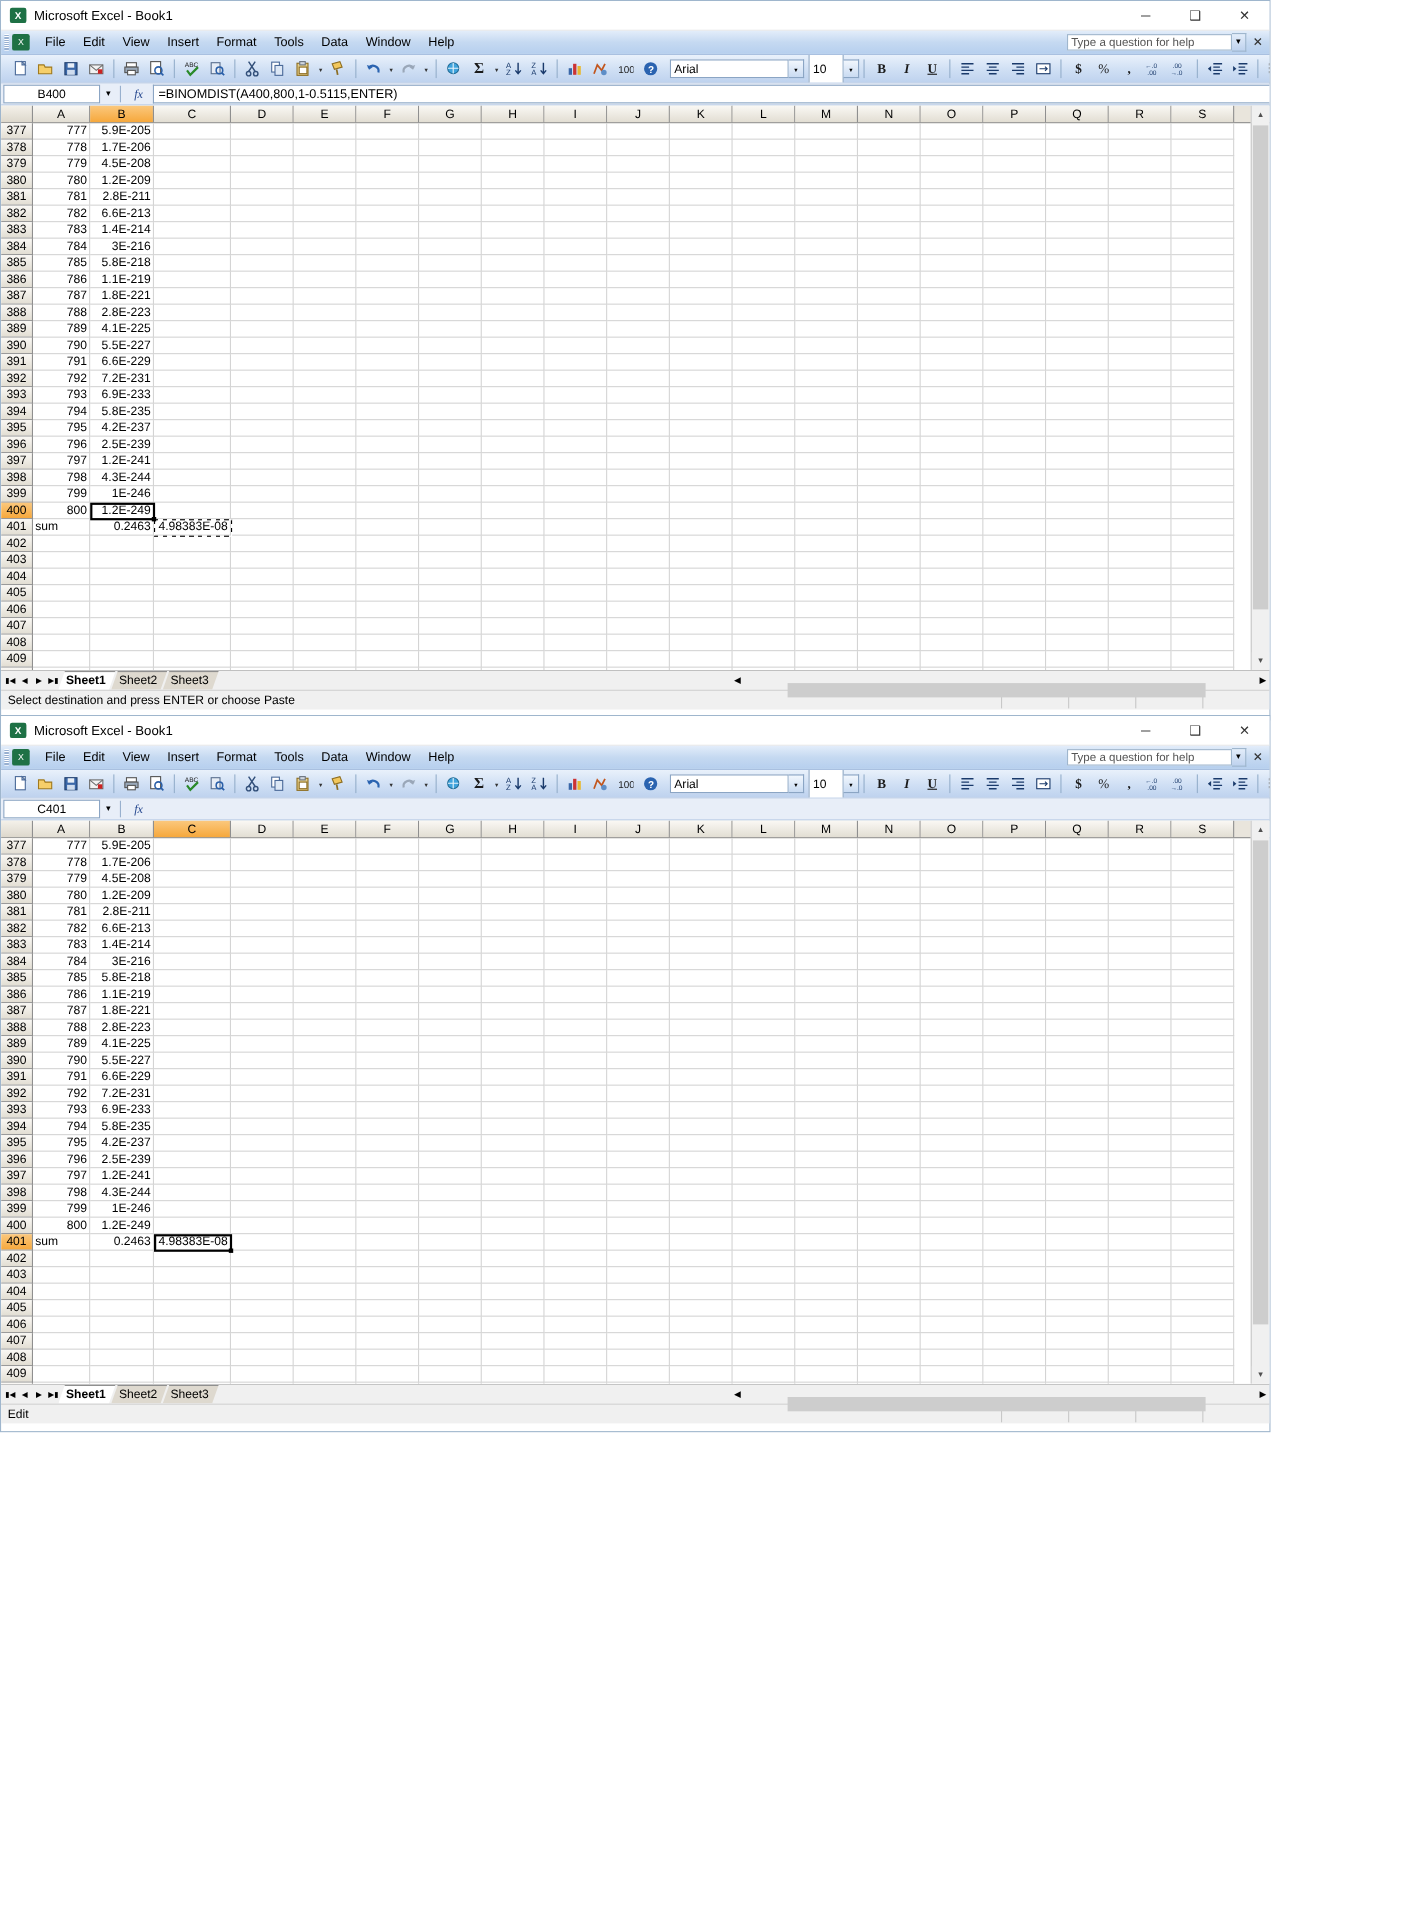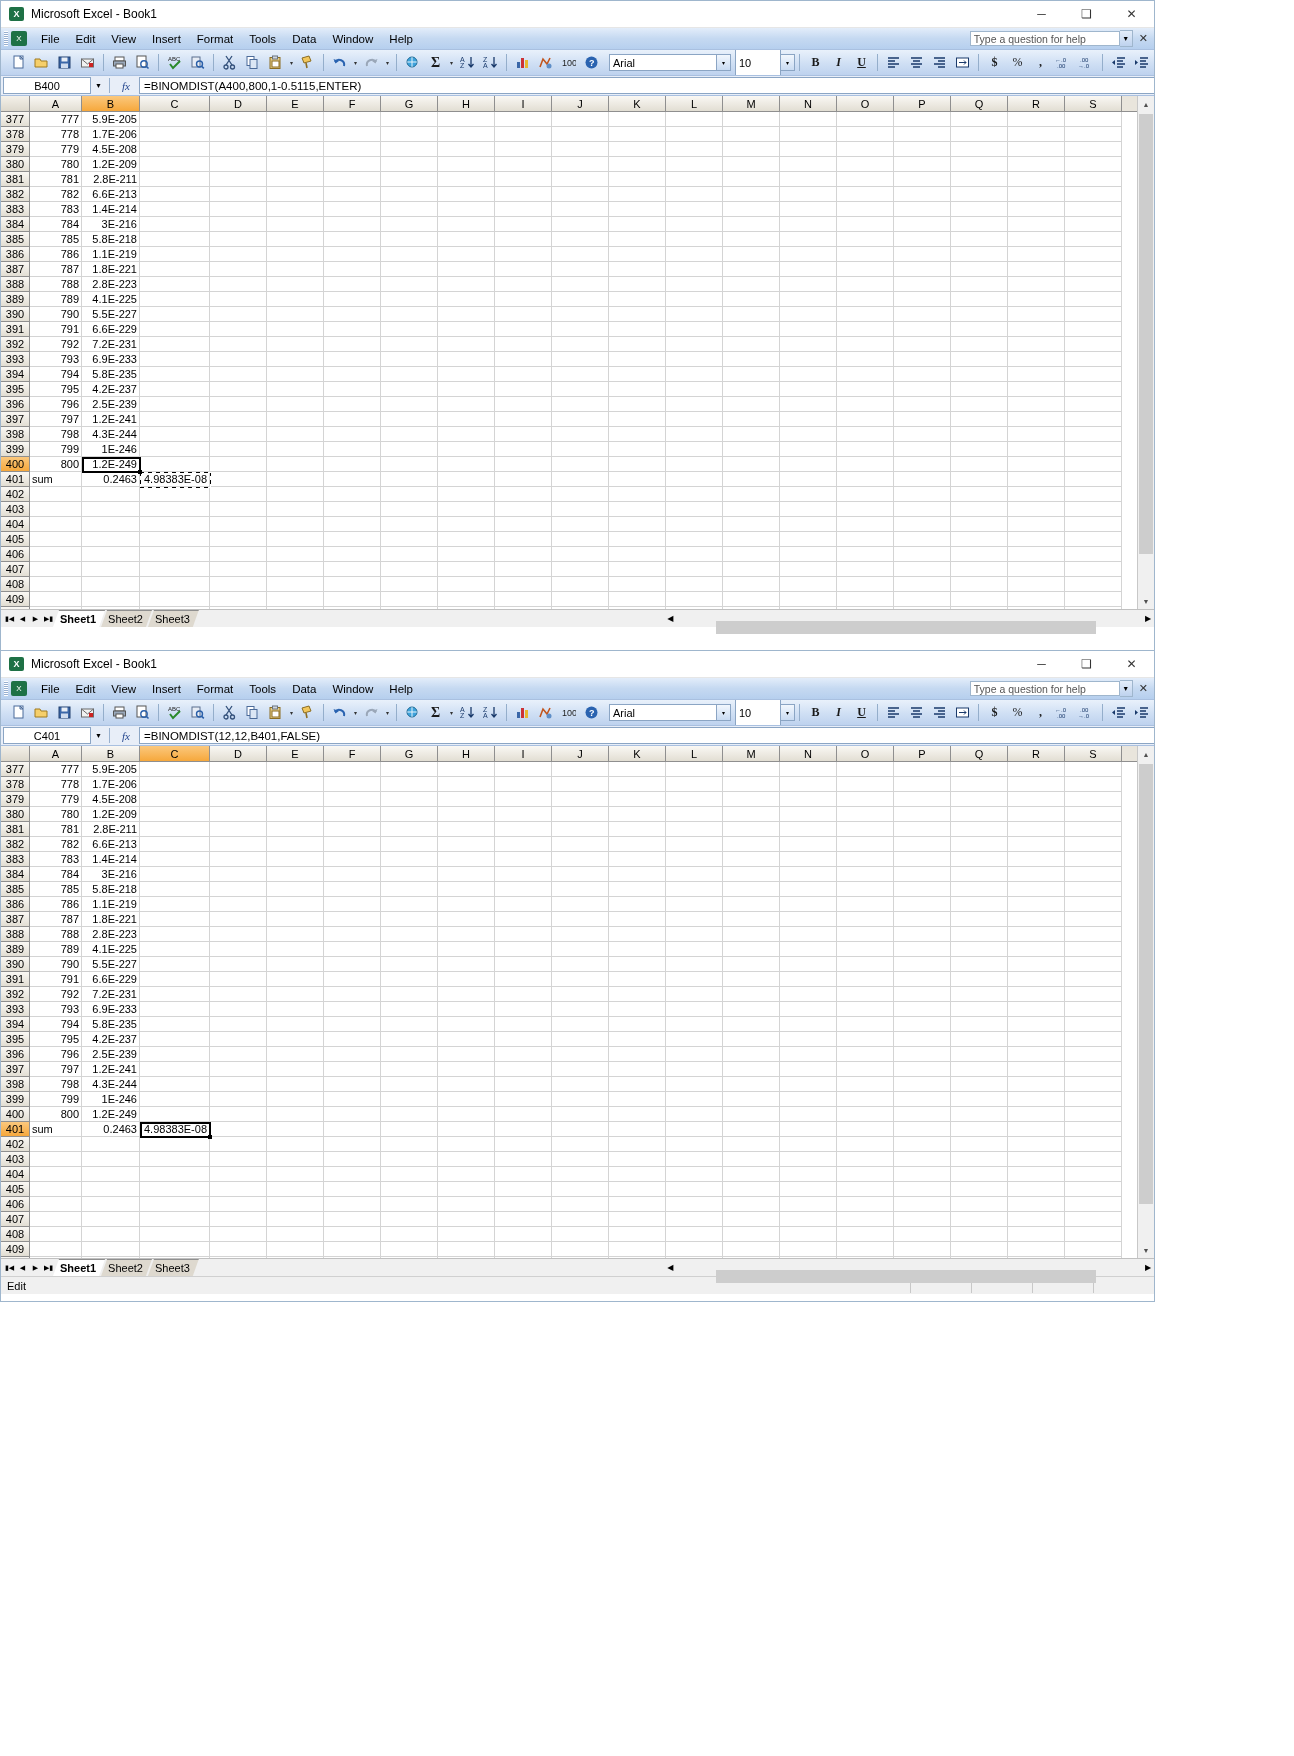--- a/index.html
+++ b/index.html
@@ -46,21 +46,21 @@
             display:flex;align-items:center;border-bottom:1px solid #a9c0e0;overflow:hidden;}
   .tb{display:flex;align-items:center;height:25px;}
   .ti{width:21px;height:21px;display:flex;align-items:center;justify-content:center;
       margin:0 1px;cursor:default;position:relative;}
   .ti svg{display:block;}
   .tsep{width:1px;height:17px;background:#94aecb;margin:0 4px;}
   .tarrow{width:9px;height:21px;display:flex;align-items:center;justify-content:center;
           font-size:6px;color:#333;cursor:default;}
   .fontbox{width:108px;height:17px;background:#fff;border:1px solid #8ba5c4;
            font-size:11px;padding:0 3px;display:flex;align-items:center;box-sizing:border-box;}
-  .sizebox{width:46px;height:17px;background:#fff;border:1px solid #8ba5c4;
+  .sizebox{width:32px;height:17px;background:#fff;border:1px solid #8ba5c4;
            font-size:11px;padding:16px 3px;display:flex;align-items:center;box-sizing:border-box;text-align:right;}
   .cbarrow{width:14px;height:17px;background:linear-gradient(to bottom,#f2f7fd,#c9dbf2);
            border:1px solid #8ba5c4;border-left:none;box-sizing:border-box;
            display:flex;align-items:center;justify-content:center;font-size:6px;}
   .tchar{font-size:12px;font-weight:bold;color:#1a1a1a;font-family:"Liberation Serif",serif;}
 
   
   .formulabar{height:19px;background:#e8eef8;display:flex;align-items:stretch;
               border-bottom:1px solid #a9c0e0;}
   .namebox{width:88px;background:#fff;border:1px solid #8ba5c4;margin:1px 0 1px 2px;
@@ -1228,20 +1228,29 @@
     <div class="tabscroll">
       <div style="flex:1"></div>
       <div style="width:12px;text-align:center;font-size:8px;">◀</div>
       <div class="hthumbwrap">
         <div class="hthumb" style="left:40px;width:380px;"></div>
       </div>
       <div style="width:12px;text-align:center;font-size:8px;">▶</div>
     </div>
   </div>
 
+  <div class="statusbar">
+    <span>Select destination and press ENTER or choose Paste</span>
+    <div class="statcells">
+      <div class="statcell"></div>
+      <div class="statcell"></div>
+      <div class="statcell"></div>
+      <div class="statcell"></div>
+    </div>
+  </div>
 </div>
 
 <div class="window win2">
 
   <div class="titlebar">
     <div class="xl-logo">X</div>
     <div class="title-text">Microsoft Excel - Book1</div>
     <div class="wbtns">
       <div class="wbtn">─</div>
       <div class="wbtn">❑</div>
@@ -1511,21 +1520,20 @@
         </div>
 
     </div>
   </div>
 
   <div class="formulabar">
     <div class="namebox">C401</div>
     <div class="nbarrow">▼</div>
     <div class="fsep"></div>
     <div class="fxicon">fx</div>
-    <div class="fcontent">=BINOMDIST(12,12,B401,FALSE)</div>
   </div>
 
   <div class="gridwrap" style="height:512px;">
     <div class="colhead">
       <div class="corner"></div>
       <div id="w2cols" style="display:flex;">
           <div class="ch" style="width: 52px;">A</div>
           <div class="ch" style="width: 58px;">B</div>
           <div class="ch sel" style="width: 70px;">C</div>
           <div class="ch" style="width: 57px;">D</div>

